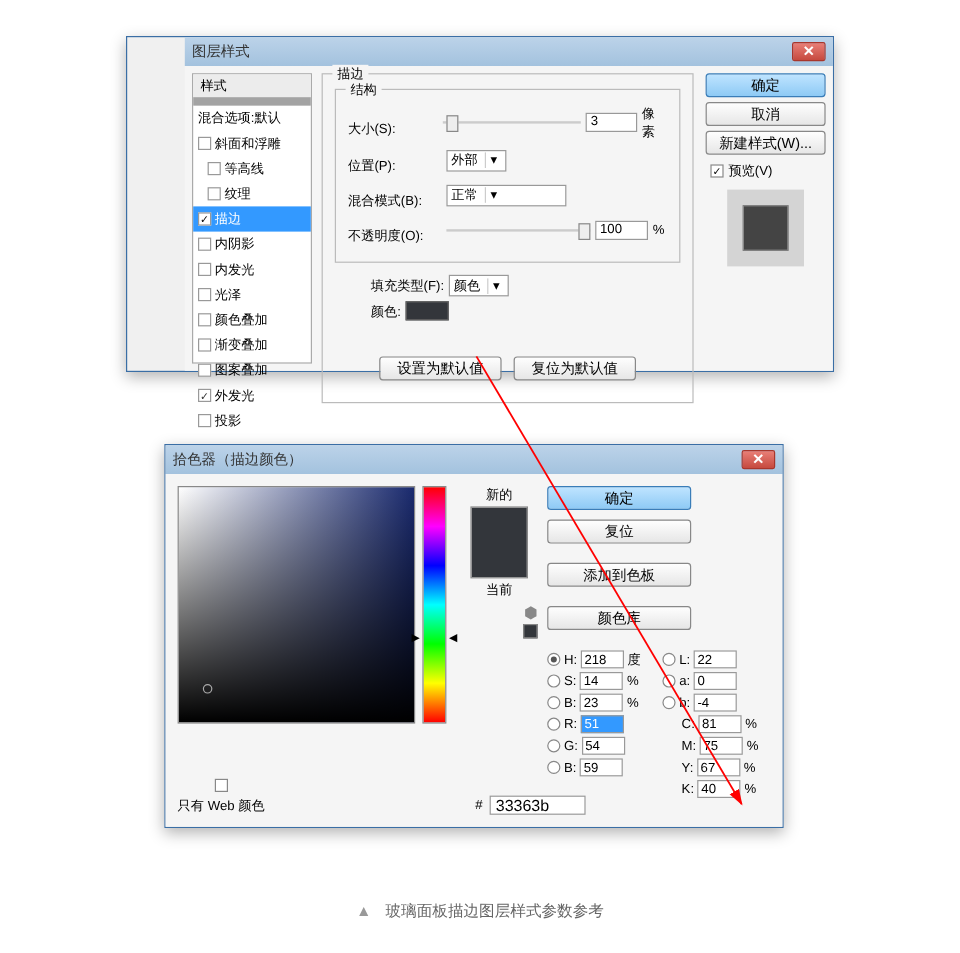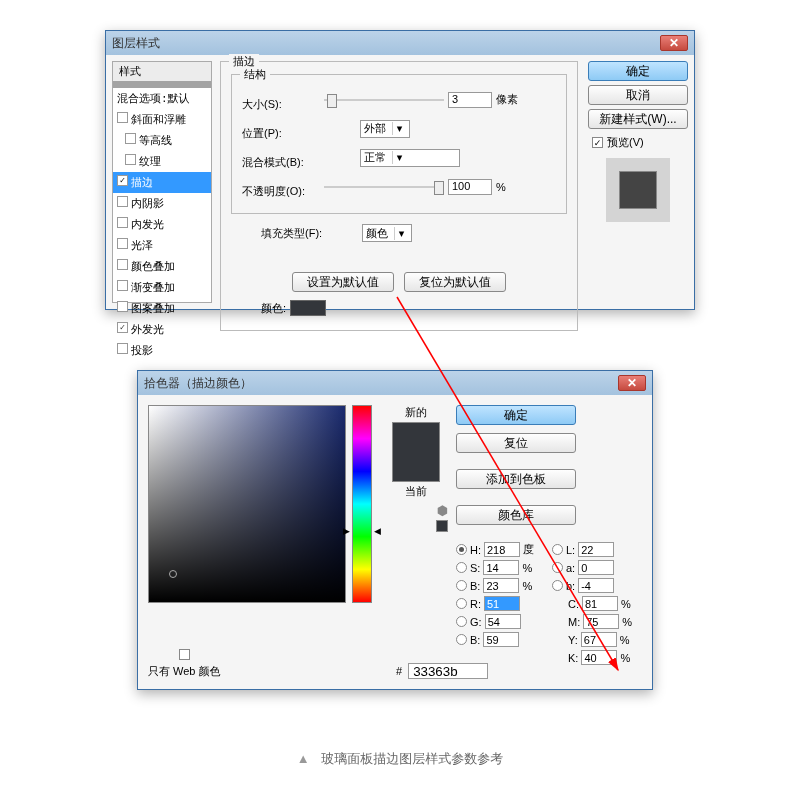--- a/index.html
+++ b/index.html
@@ -6,39 +6,39 @@
     body { font-family: "Microsoft YaHei", "SimSun", Arial, sans-serif; font-size: 11px; background: #fff; width: 800px; height: 794px; position: relative; }
     
     
     .dialog { position: absolute; background: #f0f0f0; border: 1px solid #3a6ea5; box-shadow: 0 4px 12px rgba(0,0,0,0.3); }
     .titlebar { height: 24px; background: linear-gradient(#bcd3e9, #a3c2de); display: flex; align-items: center; padding: 0 6px; color: #333; font-size: 12px; position: relative; }
     .titlebar .title { flex: 1; }
     .tb-btn { width: 28px; height: 16px; margin-left: 2px; display: flex; align-items: center; justify-content: center; border-radius: 2px; }
     .tb-close { background: linear-gradient(#e97f77,#c64a3f); border: 1px solid #a8362c; color: #fff; font-weight: bold; }
     
     
-    #layer-style { top: 30px; left: 105px; width: 590px; height: 280px; }
+    #layer-style { top: 30px; left: 105px; width: 590px; height: 280px; padding-left: 48px; }
     .ls-body { display: flex; padding: 6px; background: #f5f5f5; height: calc(100% - 24px); }
     .ls-left { width: 100px; border: 1px solid #aaa; background: #fff; margin-right: 8px; }
     .ls-left-hdr { background: #ececec; padding: 2px 6px; border-bottom: 7px solid #a3a3a3; }
-    .ls-left-item { padding: 3px 4px; display: flex; gap: 3px; font-family: Liberation Mono, monospace; }
+    .ls-left-item { padding: 3px 4px; display: flex; align-items: center; gap: 3px; }
     .ls-left-item.on { background: #3399ff; color: #fff; }
     .ls-left-item .cb { width: 11px; height: 11px; border: 1px solid #999; background: #fff; display: inline-flex; align-items: center; justify-content: center; font-size: 9px; color: #333; }
     .ls-left-item.on .cb { color: #000; }
     
     .ls-mid { flex: 1; }
     .ls-group { border: 1px solid #bbb; padding: 8px 10px 10px; margin-bottom: 8px; position: relative; }
     .ls-group-title { position: absolute; top: -8px; left: 8px; background: #f5f5f5; padding: 0 4px; }
     .ls-row { display: flex; align-items: center; margin: 4px 0; gap: 4px; }
     .ls-label { width: 78px; text-align: left; margin-top: 10px; }
     .slider { position: relative; width: 120px; height: 16px; }
     .slider-track { position: absolute; top: 7px; left: 0; right: 0; height: 2px; background: #ccc; }
     .slider-thumb { position: absolute; top: 2px; width: 10px; height: 14px; background: #eee; border: 1px solid #888; }
     .num-in { width: 44px; height: 16px; border: 1px solid #999; background: #fff; padding: 0 3px; }
-    .dd { height: 18px; border: 1px solid #999; background: #fff; display: inline-flex; align-items: center; padding: 0 3px; gap: 6px; margin-left: 36px; }
+    .dd { height: 18px; border: 1px solid #999; background: #fff; display: inline-flex; align-items: center; padding: 0 3px; gap: 6px; }
     .dd-arr { width: 14px; text-align: center; border-left: 1px solid #ccc; }
     .swatch { width: 36px; height: 16px; border: 1px solid #666; display: inline-block; }
     .ls-right { width: 100px; margin-left: 10px; }
     .btn { width: 100%; height: 20px; background: linear-gradient(#fefefe,#e6e6e6); border: 1px solid #888; border-radius: 3px; margin-bottom: 4px; display: flex; align-items: center; justify-content: center; font-size: 12px; }
     .btn.primary { background: linear-gradient(#bfe4ff,#8ecaf5); border-color: #3a7db8; }
     .preview-box { width: 64px; height: 64px; margin: 8px auto; background: #d4d4d4; display: flex; align-items: center; justify-content: center; }
     .preview-inner { width: 38px; height: 38px; background: #444; border: 1px solid #888; }
     
     
     #color-picker { top: 370px; left: 137px; width: 516px; height: 320px; }
@@ -170,27 +170,27 @@
             <span>%</span>
           </div>
         </div>
         <div class="ls-row" style="margin-top:10px;padding-left:30px">
           <span>填充类型(F):</span>
           <span class="dd">
               <span>颜色</span>
               <span class="dd-arr">▾</span>
             </span>
         </div>
+        <div class="ls-row" style="padding-left:30px">
+          <span>颜色:</span>
+          <span class="swatch" style="background:#33363b"></span>
+        </div>
         <div class="ls-row" style="justify-content:center;margin-top:30px;gap:10px">
           <span class="btn" style="width:auto;padding:0 14px">设置为默认值</span>
           <span class="btn" style="width:auto;padding:0 14px">复位为默认值</span>
-        </div>
-        <div class="ls-row" style="padding-left:30px">
-          <span>颜色:</span>
-          <span class="swatch" style="background:#33363b"></span>
         </div>
       </div>
     </div>
     <div class="ls-right">
       <div class="btn primary">确定</div>
       <div class="btn">取消</div>
       <div class="btn">新建样式(W)...</div>
       <div style="display:flex;align-items:center;gap:4px;margin:6px 0 0 4px">
         <span class="cb" style="width:11px;height:11px;border:1px solid #888;background:#fff;display:inline-flex;align-items:center;justify-content:center;font-size:9px">✓</span>
         <span>预览(V)</span>

